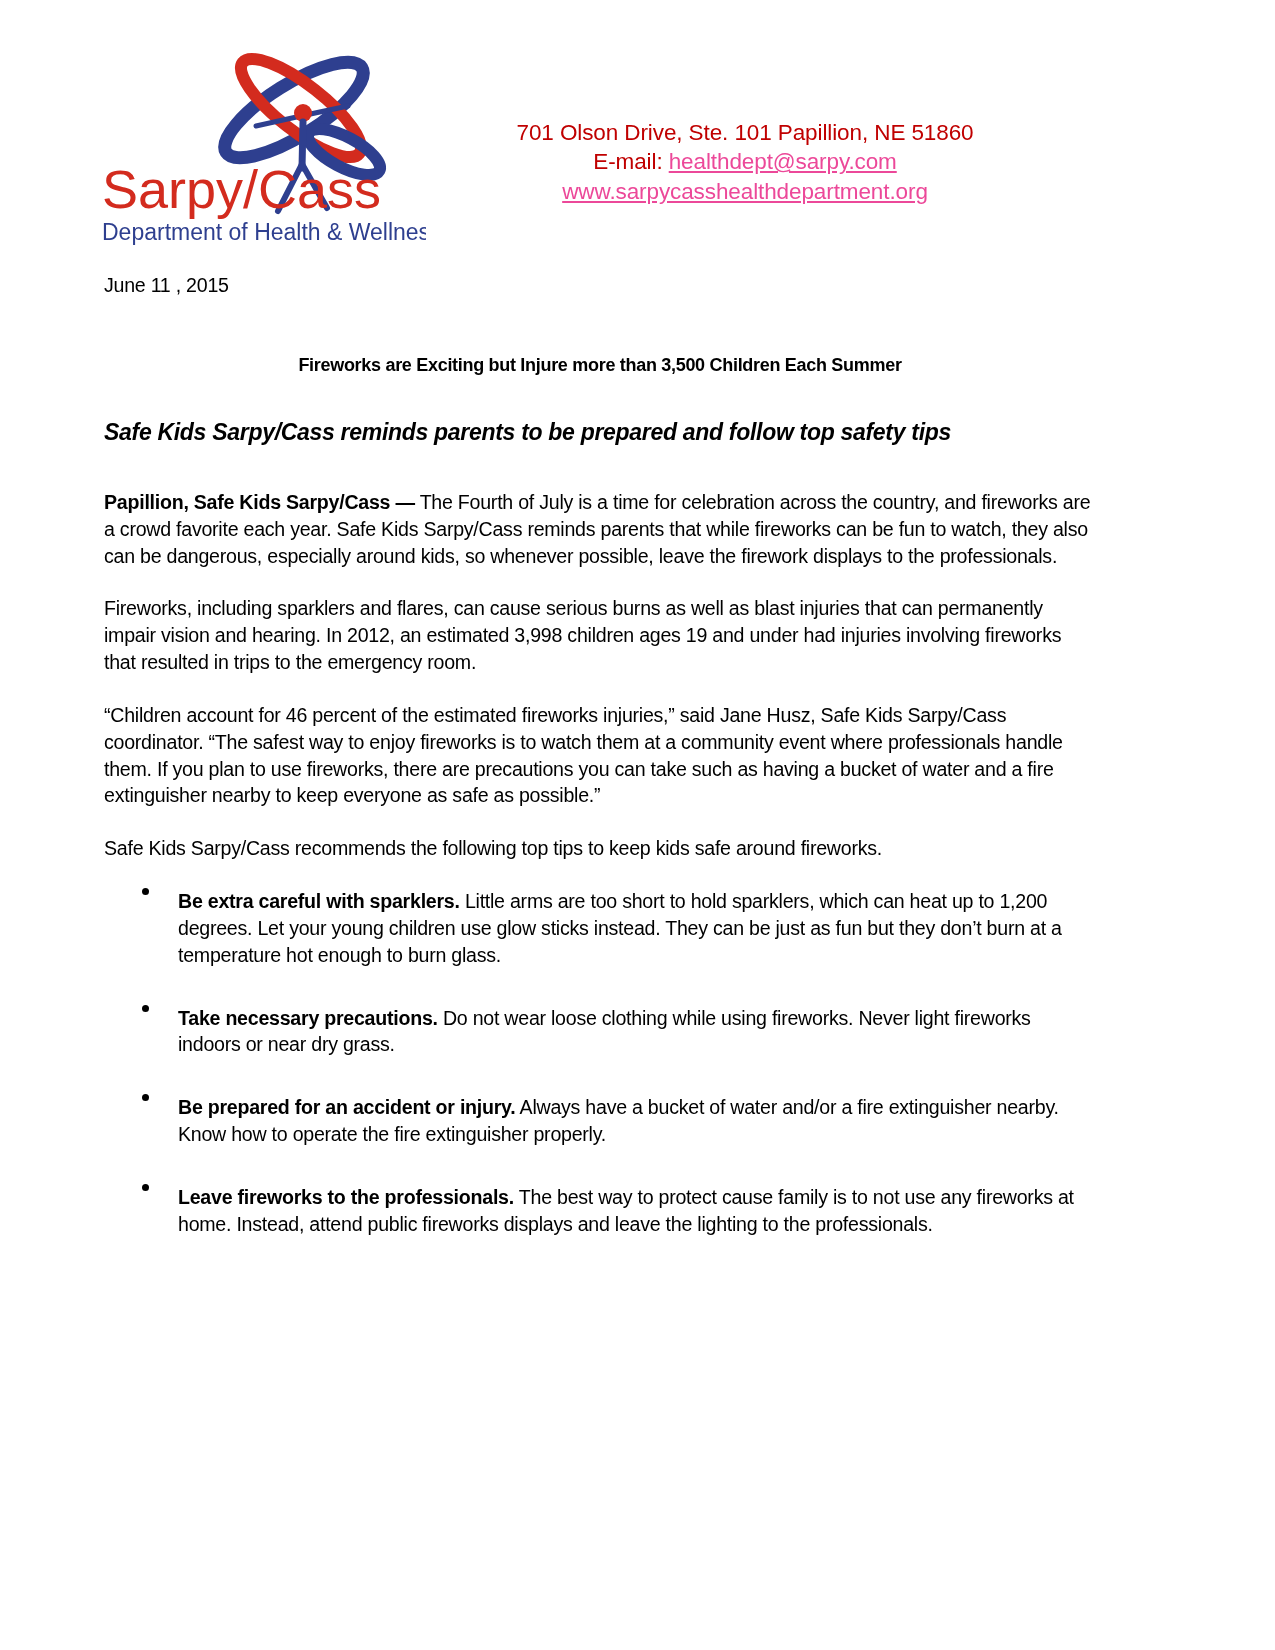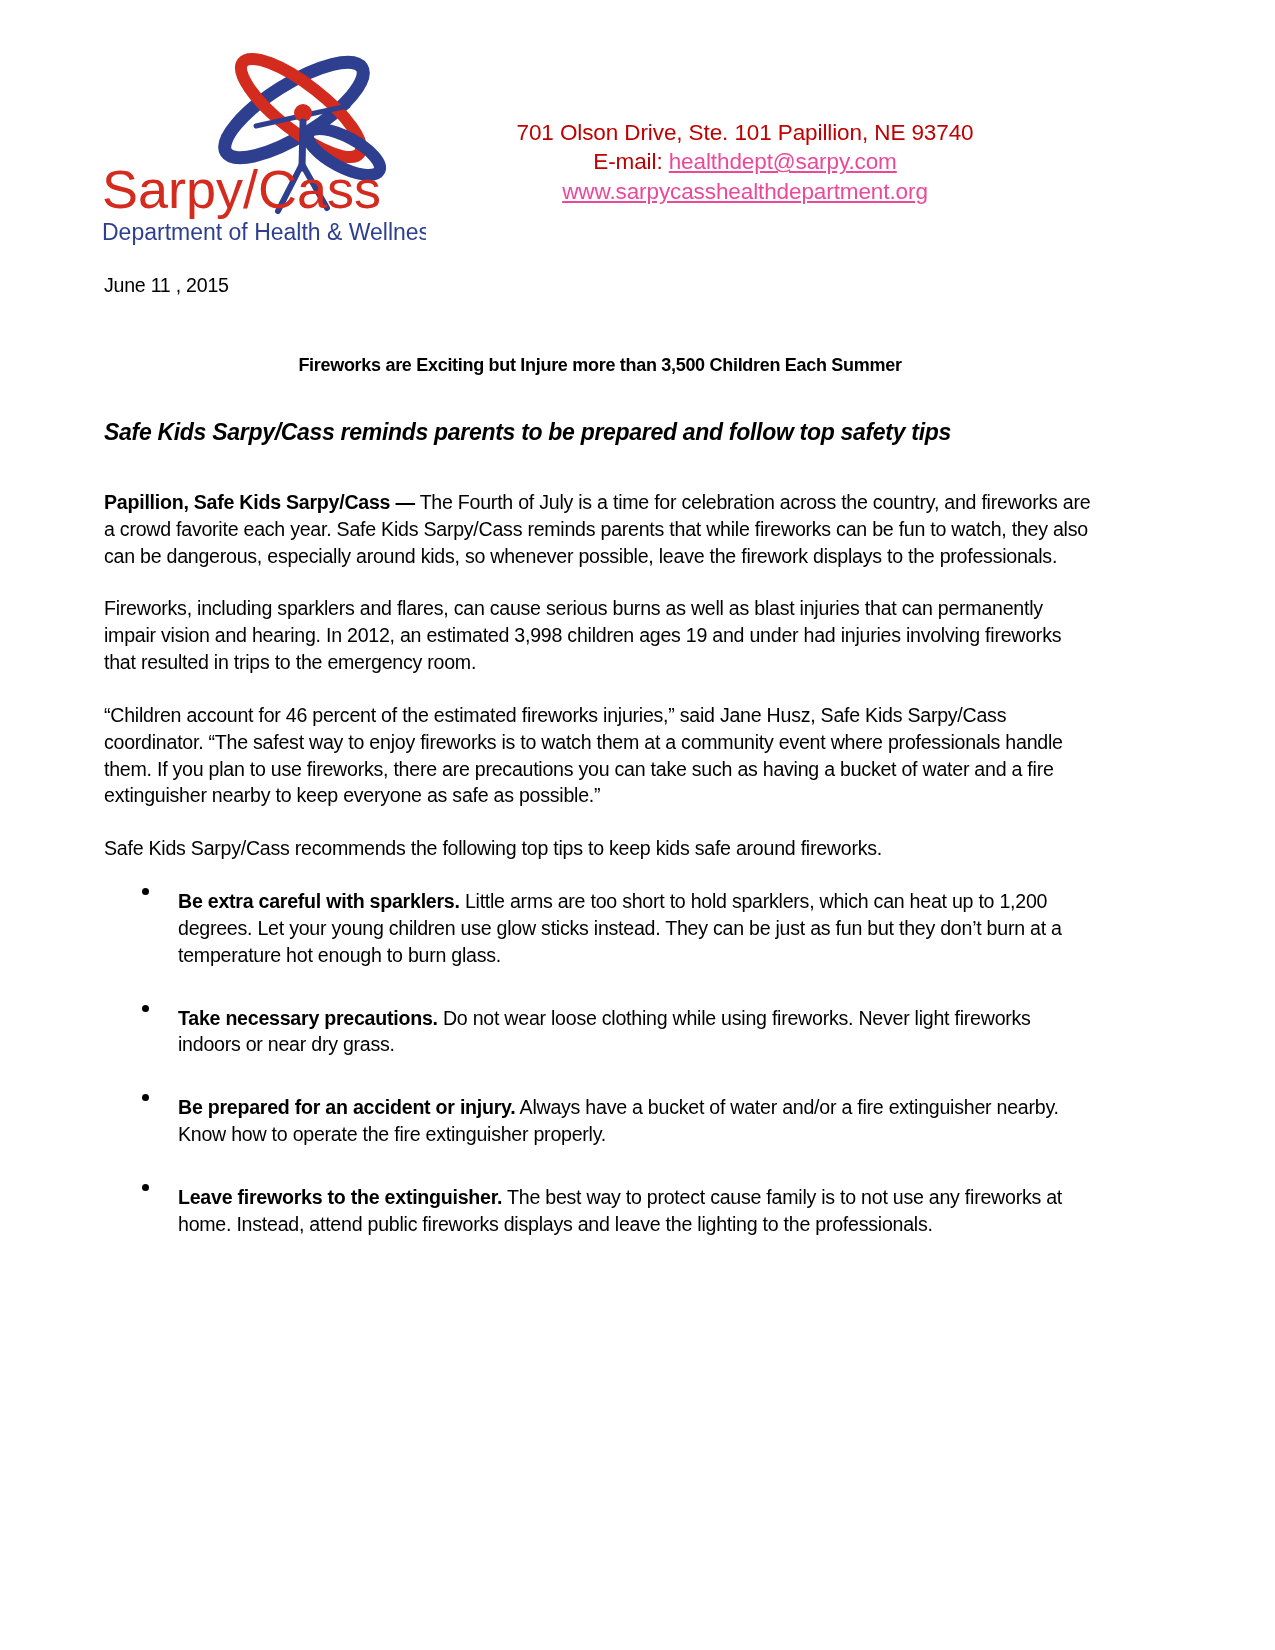--- a/index.html
+++ b/index.html
@@ -172,21 +172,21 @@
         <path d="M206 116 L182 163" stroke="#2e3f8f" stroke-width="6" stroke-linecap="round"></path>
         <path d="M206 116 L231 160" stroke="#2e3f8f" stroke-width="6" stroke-linecap="round"></path>
 
         <text x="6" y="160" font-family="Liberation Sans, sans-serif" font-size="54" fill="#d32b1e">Sarpy/Cass</text>
 
         <text x="6" y="192" font-family="Liberation Sans, sans-serif" font-size="23" fill="#2e3f8f">Department of Health &amp; Wellness</text>
       </svg>
     </div>
 
     <div class="contact-block">
-      <div class="contact-line">701 Olson Drive, Ste. 101 Papillion, NE  93740</div>
+      <div class="contact-line">701 Olson Drive, Ste. 101 Papillion, NE  51860</div>
       <div class="contact-line email-row">
         <span>E-mail:</span>
         <a class="contact-link" href="#">healthdept@sarpy.com</a>
       </div>
       <div class="contact-line">
         <a class="contact-link" href="#">www.sarpycasshealthdepartment.org</a>
       </div>
     </div>
 
   </div>
@@ -224,18 +224,18 @@
       <li class="tip-item">
         <span class="tip-bullet"></span>
         <span class="tip-text"><span class="tip-title">Take necessary precautions.</span><span> Do not wear loose clothing while using fireworks. Never light fireworks indoors or near dry grass.</span></span>
       </li>
       <li class="tip-item">
         <span class="tip-bullet"></span>
         <span class="tip-text"><span class="tip-title">Be prepared for an accident or injury.</span><span> Always have a bucket of water and/or a fire extinguisher nearby. Know how to operate the fire extinguisher properly.</span></span>
       </li>
       <li class="tip-item">
         <span class="tip-bullet"></span>
-        <span class="tip-text"><span class="tip-title">Leave fireworks to the extinguisher.</span><span> The best way to protect cause family is to not use any fireworks at home. Instead, attend public fireworks displays and leave the lighting to the professionals.</span></span>
+        <span class="tip-text"><span class="tip-title">Leave fireworks to the professionals.</span><span> The best way to protect cause family is to not use any fireworks at home. Instead, attend public fireworks displays and leave the lighting to the professionals.</span></span>
       </li>
     </ul>
 
   </div>
 </div>
 
 </body></html>

